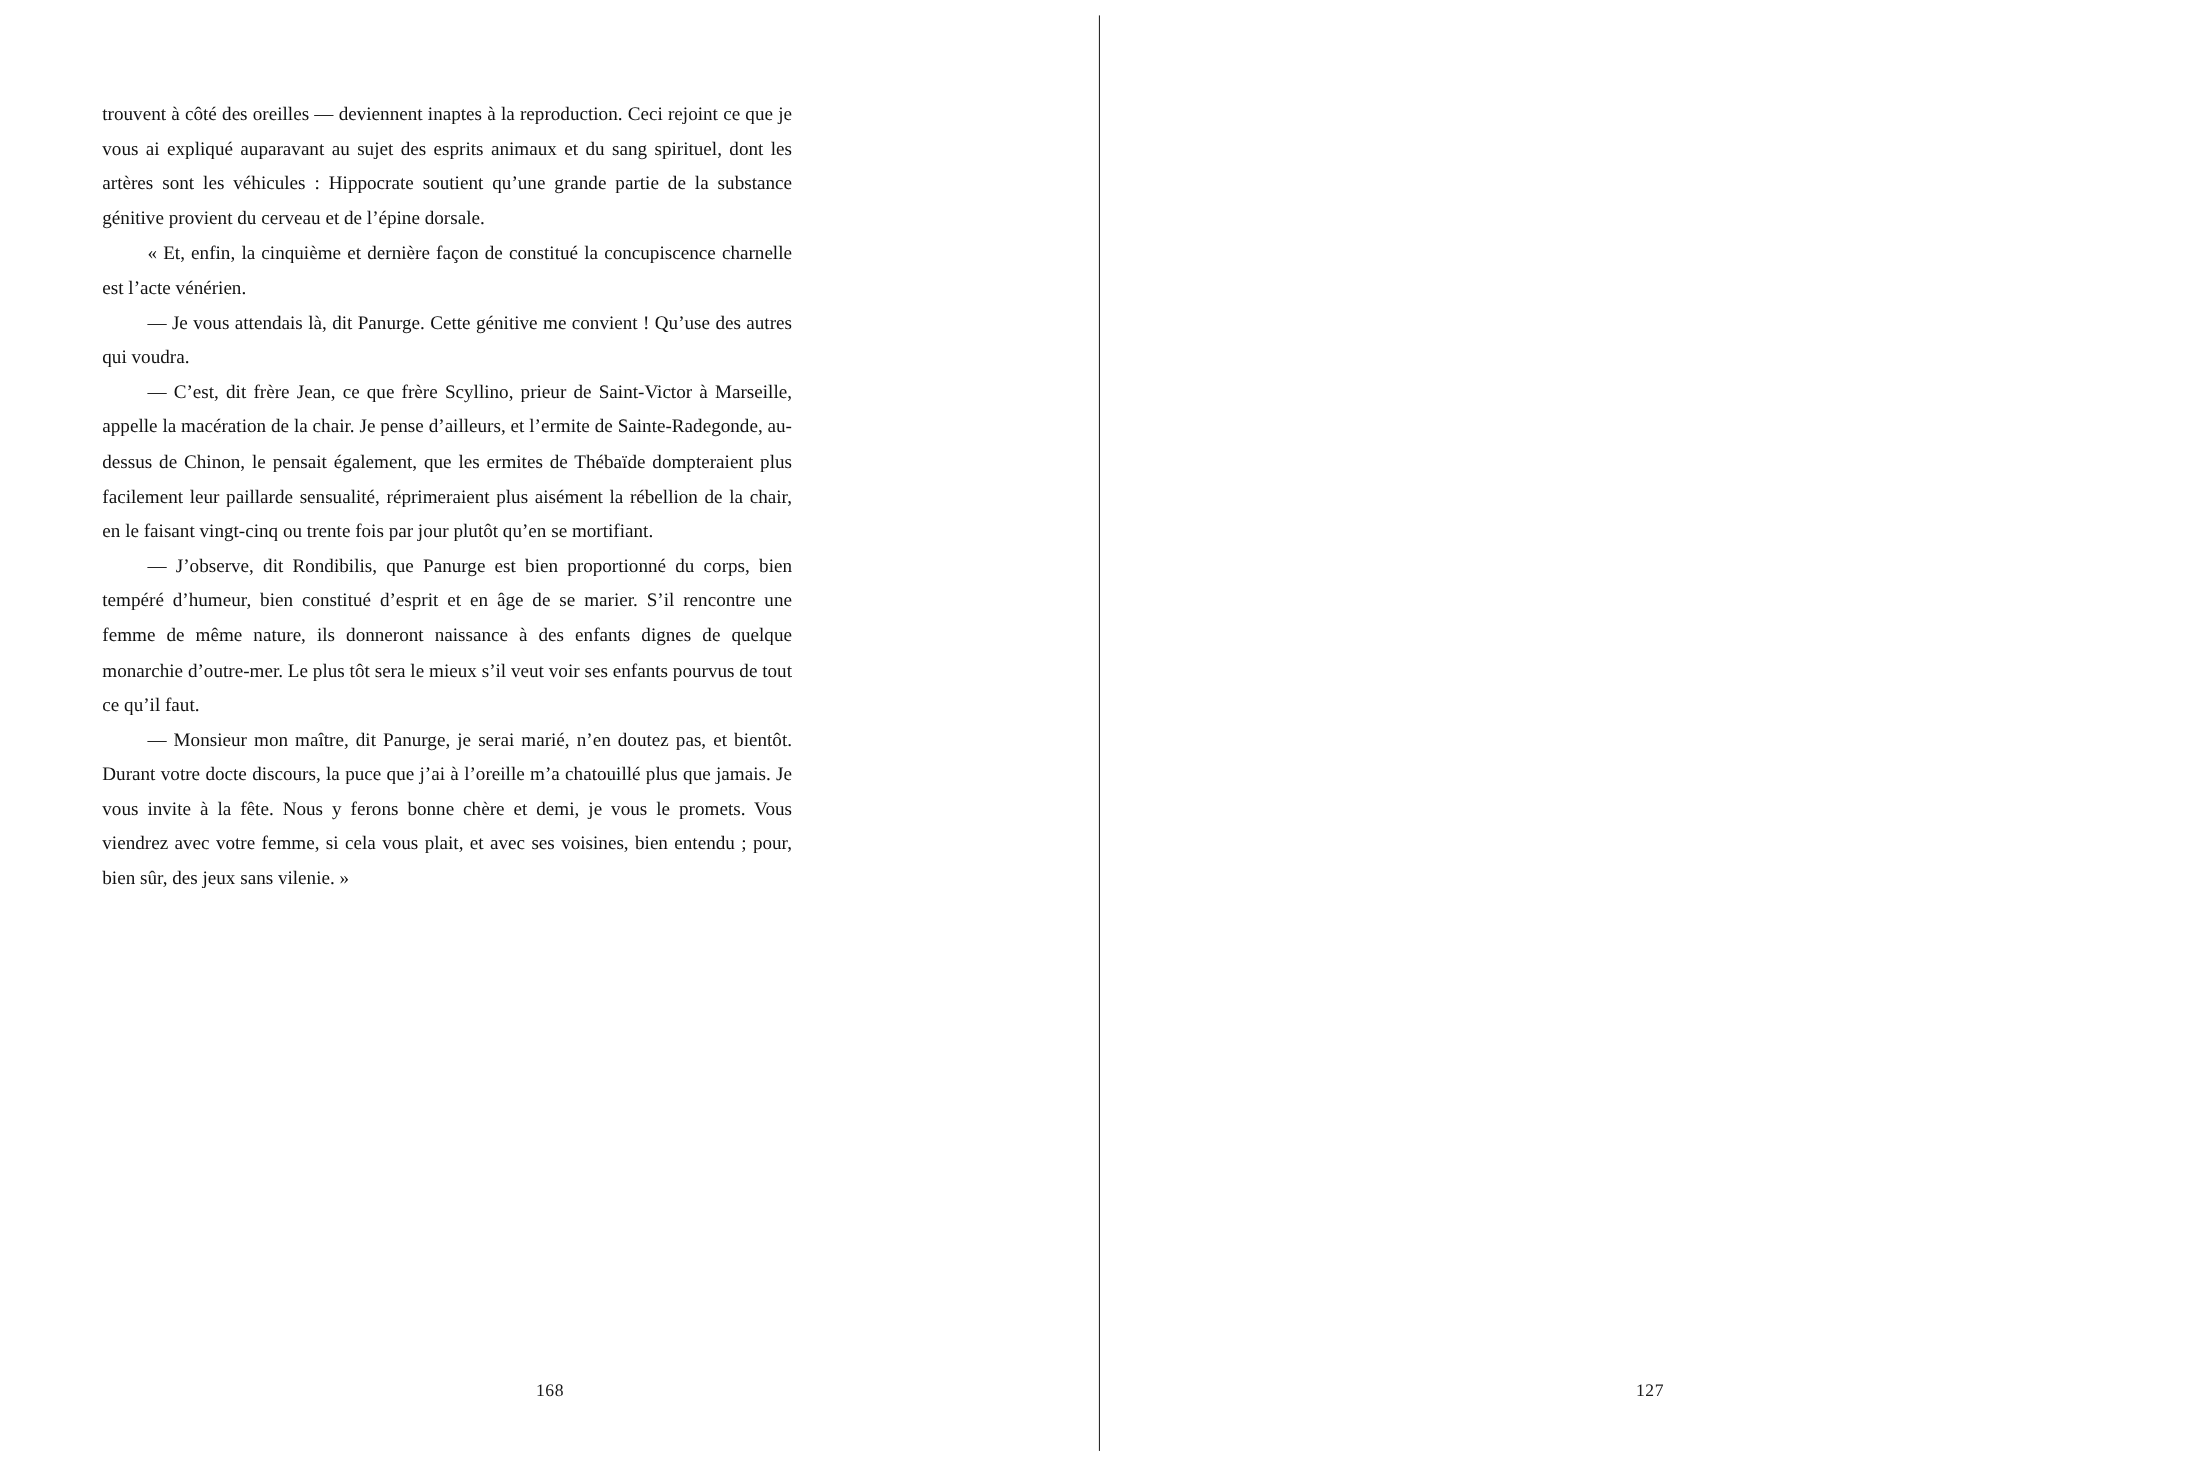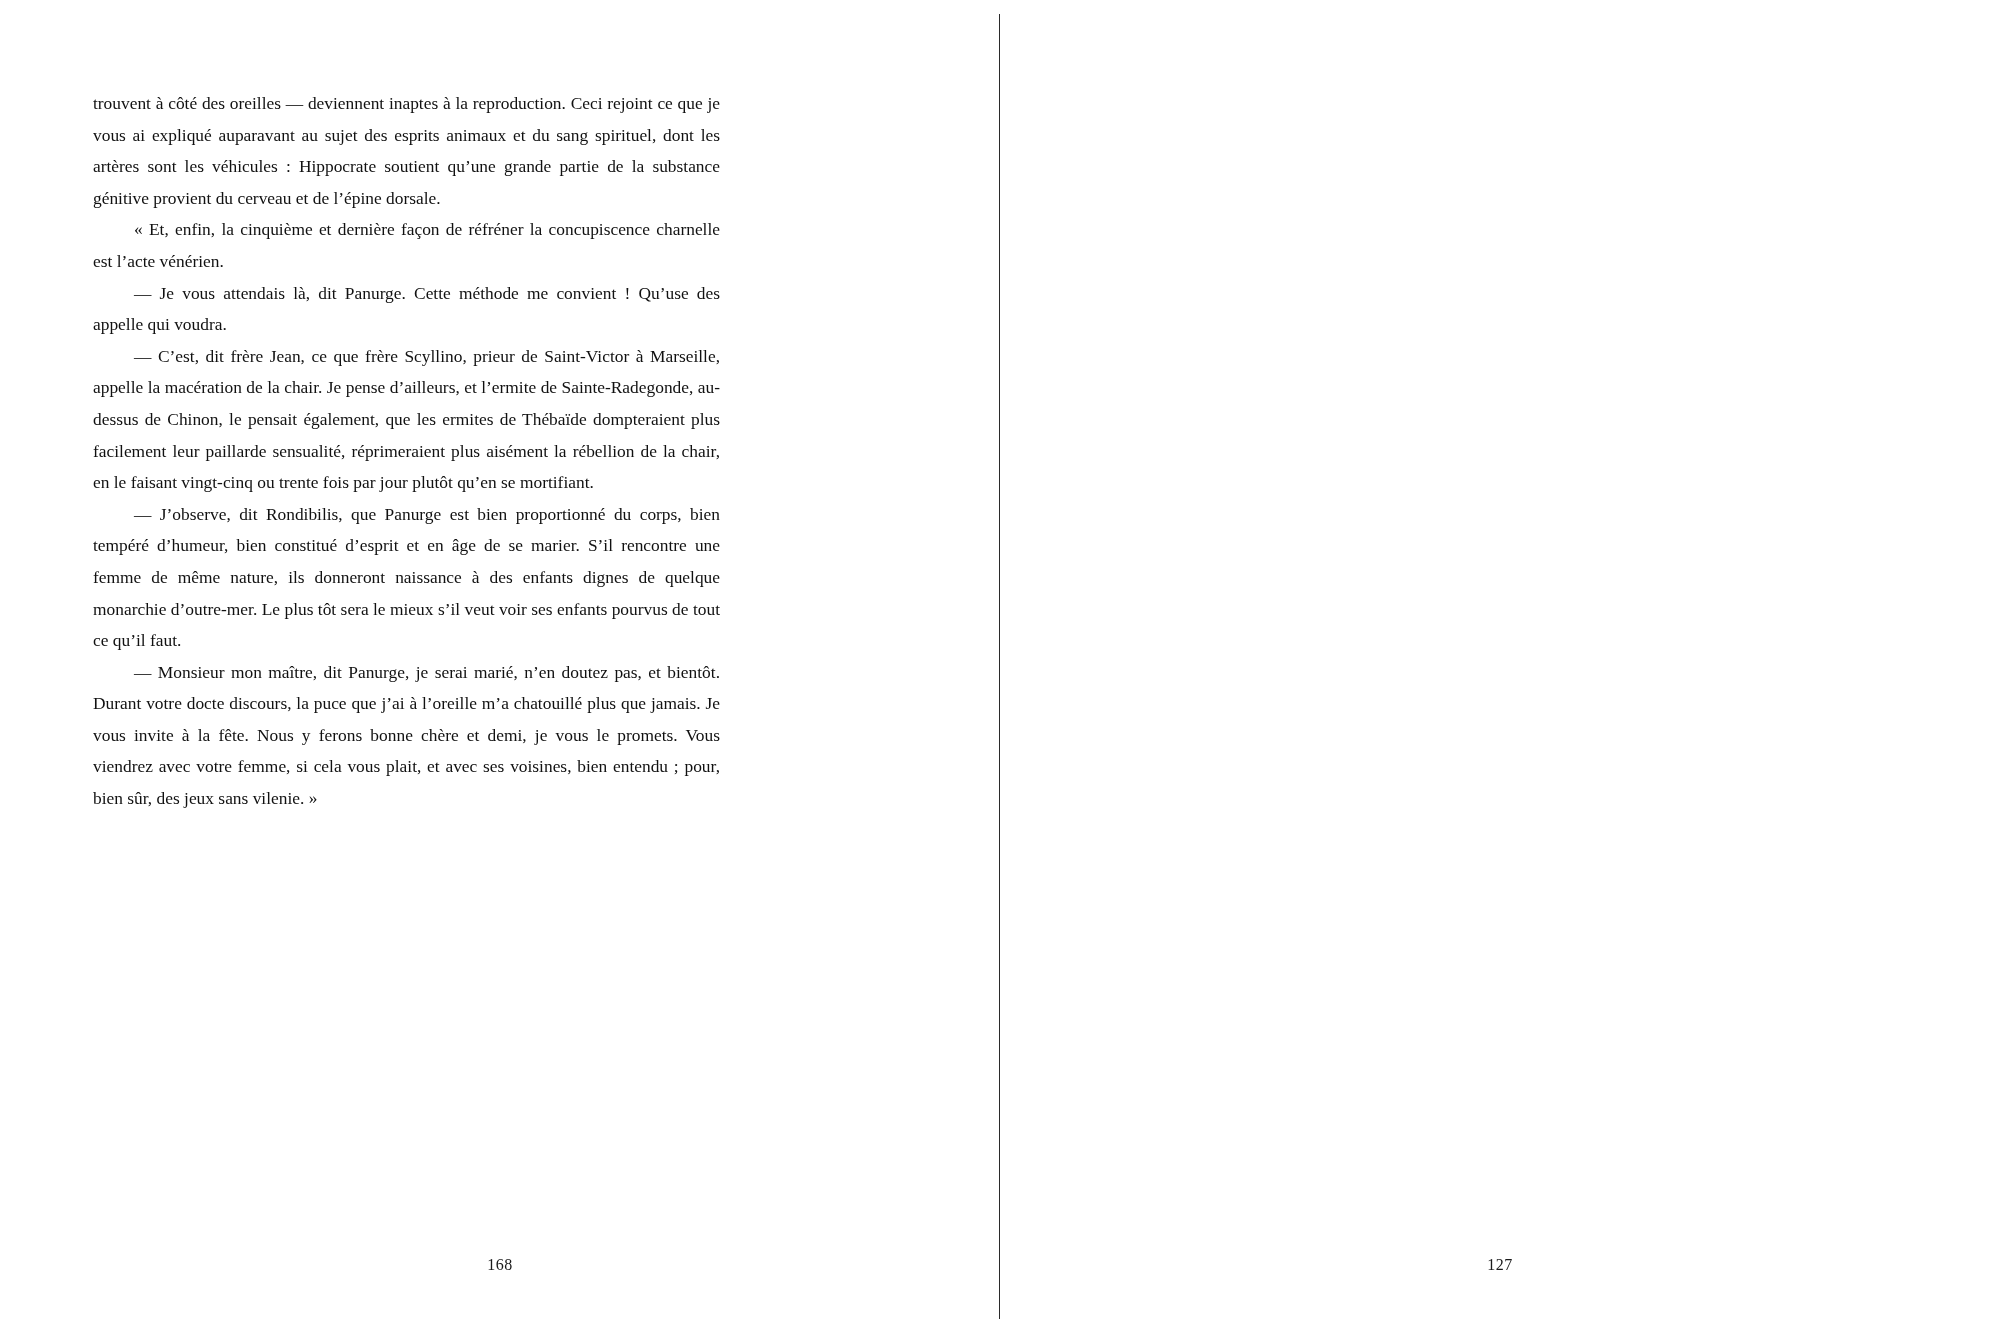--- a/index.html
+++ b/index.html
@@ -78,22 +78,22 @@
 </head>
 <body>
 
 <div class="spread">
 
   <div class="gutter"></div>
 
   <div class="page page-left">
     <div class="textblock">
       <p class="noindent">trouvent à côté des oreilles — deviennent inaptes à la reproduction. Ceci rejoint ce que je vous ai expliqué auparavant au sujet des esprits animaux et du sang spirituel, dont les artères sont les véhicules : Hippocrate soutient qu’une grande partie de la substance génitive provient du cerveau et de l’épine dorsale.</p>
-      <p class="indent">« Et, enfin, la cinquième et dernière façon de réfréner la concupiscence charnelle est l’acte vénérien.</p>
-      <p class="indent">— Je vous attendais là, dit Panurge. Cette méthode me convient ! Qu’use des appelle qui voudra.</p>
+      <p class="indent">« Et, enfin, la cinquième et dernière façon de constitué la concupiscence charnelle est l’acte vénérien.</p>
+      <p class="indent">— Je vous attendais là, dit Panurge. Cette génitive me convient ! Qu’use des autres qui voudra.</p>
       <p class="indent">— C’est, dit frère Jean, ce que frère Scyllino, prieur de Saint-Victor à Marseille, appelle la macération de la chair. Je pense d’ailleurs, et l’ermite de Sainte-Radegonde, au-dessus de Chinon, le pensait également, que les ermites de Thébaïde dompteraient plus facilement leur paillarde sensualité, réprimeraient plus aisément la rébellion de la chair, en le faisant vingt-cinq ou trente fois par jour plutôt qu’en se mortifiant.</p>
       <p class="indent">— J’observe, dit Rondibilis, que Panurge est bien proportionné du corps, bien tempéré d’humeur, bien constitué d’esprit et en âge de se marier. S’il rencontre une femme de même nature, ils donneront naissance à des enfants dignes de quelque monarchie d’outre-mer. Le plus tôt sera le mieux s’il veut voir ses enfants pourvus de tout ce qu’il faut.</p>
       <p class="indent">— Monsieur mon maître, dit Panurge, je serai marié, n’en doutez pas, et bientôt. Durant votre docte discours, la puce que j’ai à l’oreille m’a chatouillé plus que jamais. Je vous invite à la fête. Nous y ferons bonne chère et demi, je vous le promets. Vous viendrez avec votre femme, si cela vous plait, et avec ses voisines, bien entendu ; pour, bien sûr, des jeux sans vilenie. »</p>
     </div>
     <div class="folio">168</div>
   </div>
 
   <div class="page page-right">
 
     <div class="folio">127</div>

